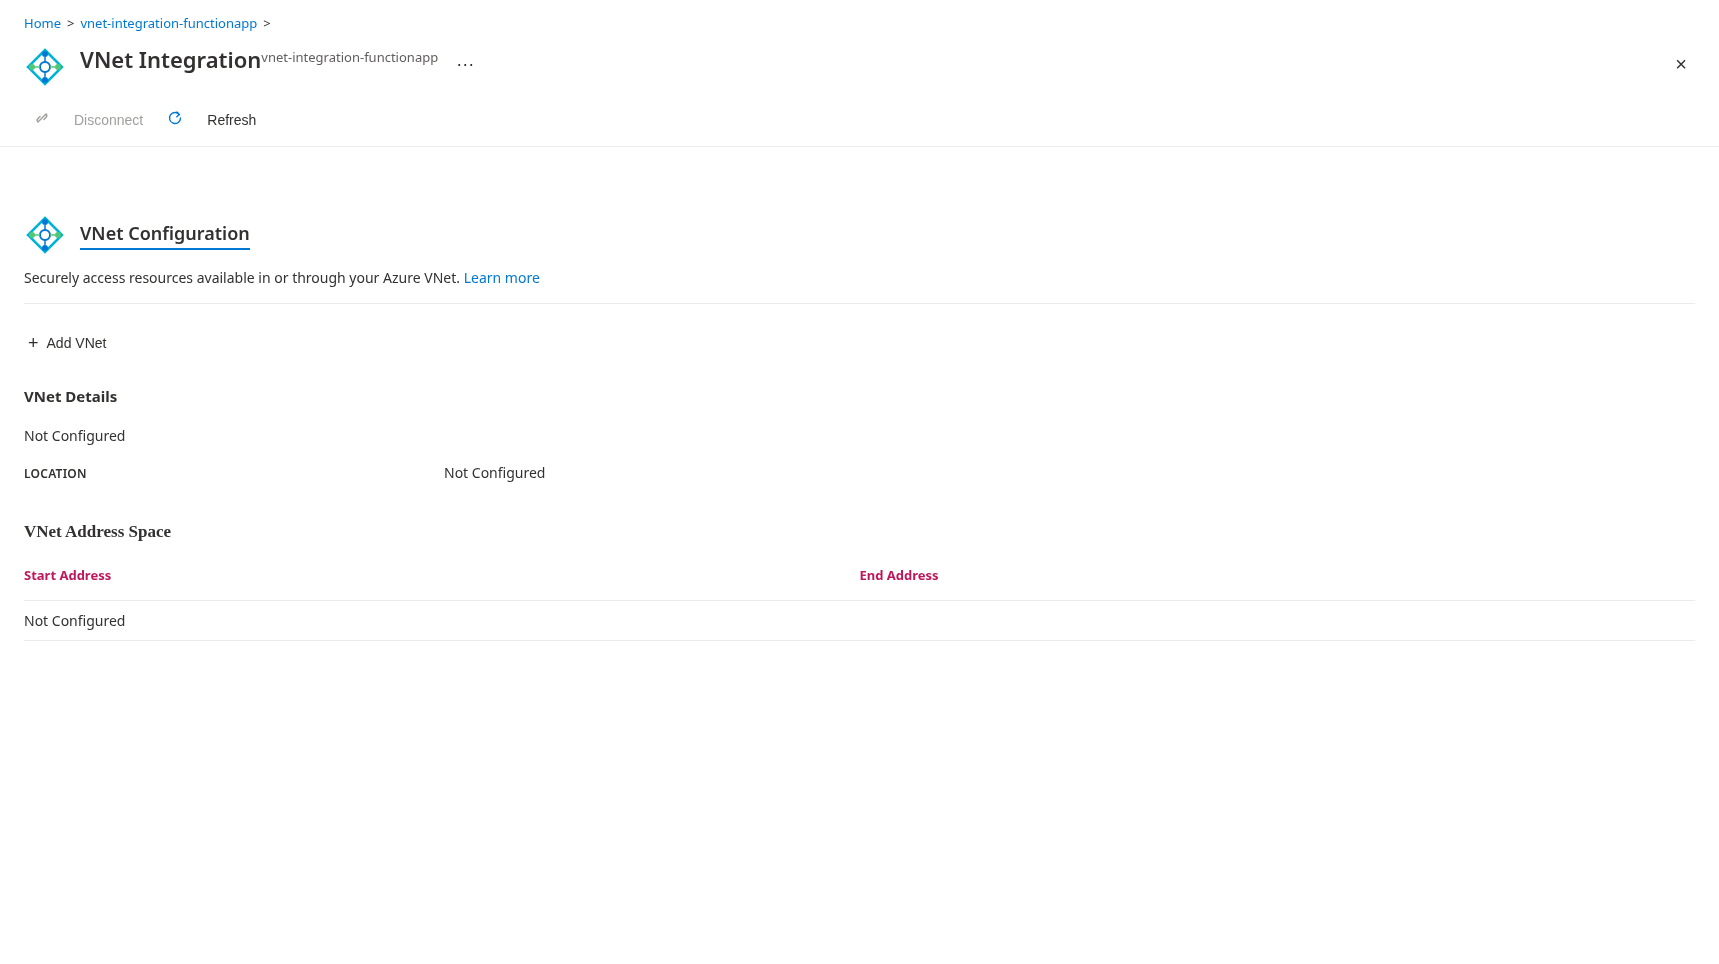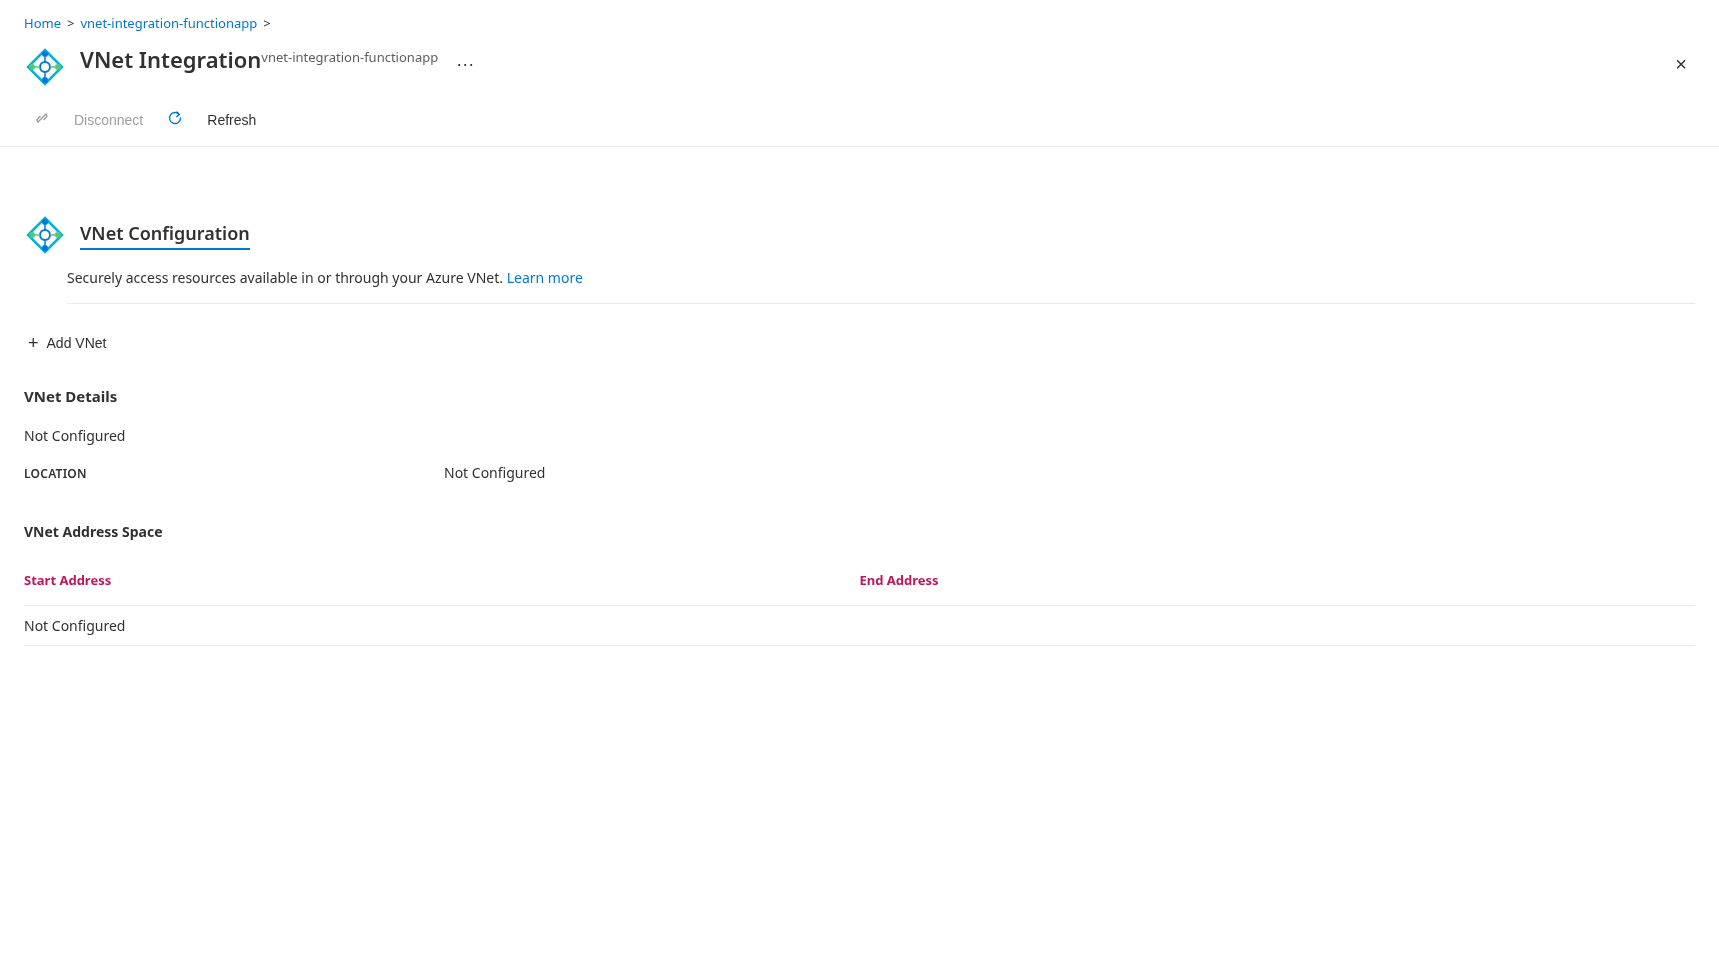--- a/index.html
+++ b/index.html
@@ -132,21 +132,20 @@
       border-bottom: 2px solid #0078d4;
       padding-bottom: 3px;
     }
 
     .section-description {
       font-size: 14px;
       color: #323130;
       margin-bottom: 24px;
       padding-bottom: 16px;
       border-bottom: 1px solid #edebe9;
-      margin-left: 43px;
     }
     .section-description a {
       color: #0078d4;
       text-decoration: none;
     }
 
     
     .add-vnet-btn {
       display: flex;
       align-items: center;
@@ -192,24 +191,25 @@
     .details-value {
       font-size: 14px;
       color: #323130;
     }
 
     
     .address-section {
       margin-top: 40px;
     }
     .address-section-title {
-      font-size: 14px;
+      font-size: 17px;
       font-weight: 700;
       color: #323130;
-      margin-bottom: 22px;
+      margin-bottom: 16px;
+      font-family: Liberation Serif, serif;
     }
     .address-table {
       width: 100%;
       border-collapse: collapse;
     }
     .address-table th {
       text-align: left;
       font-size: 13px;
       font-weight: 700;
       color: #be185d;

